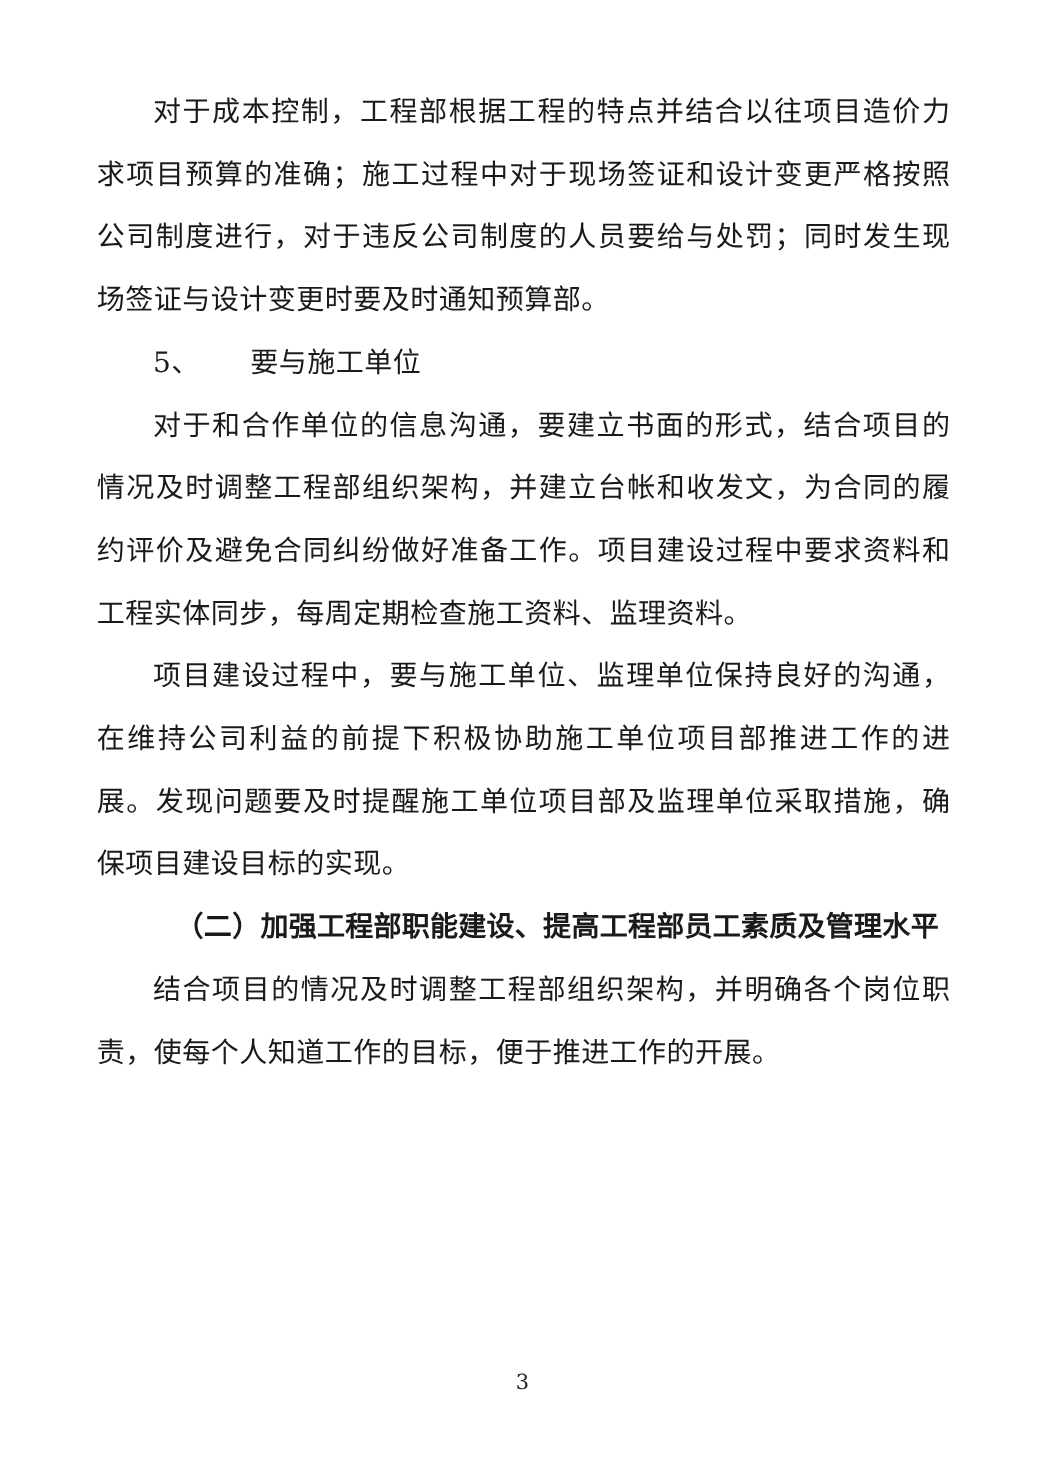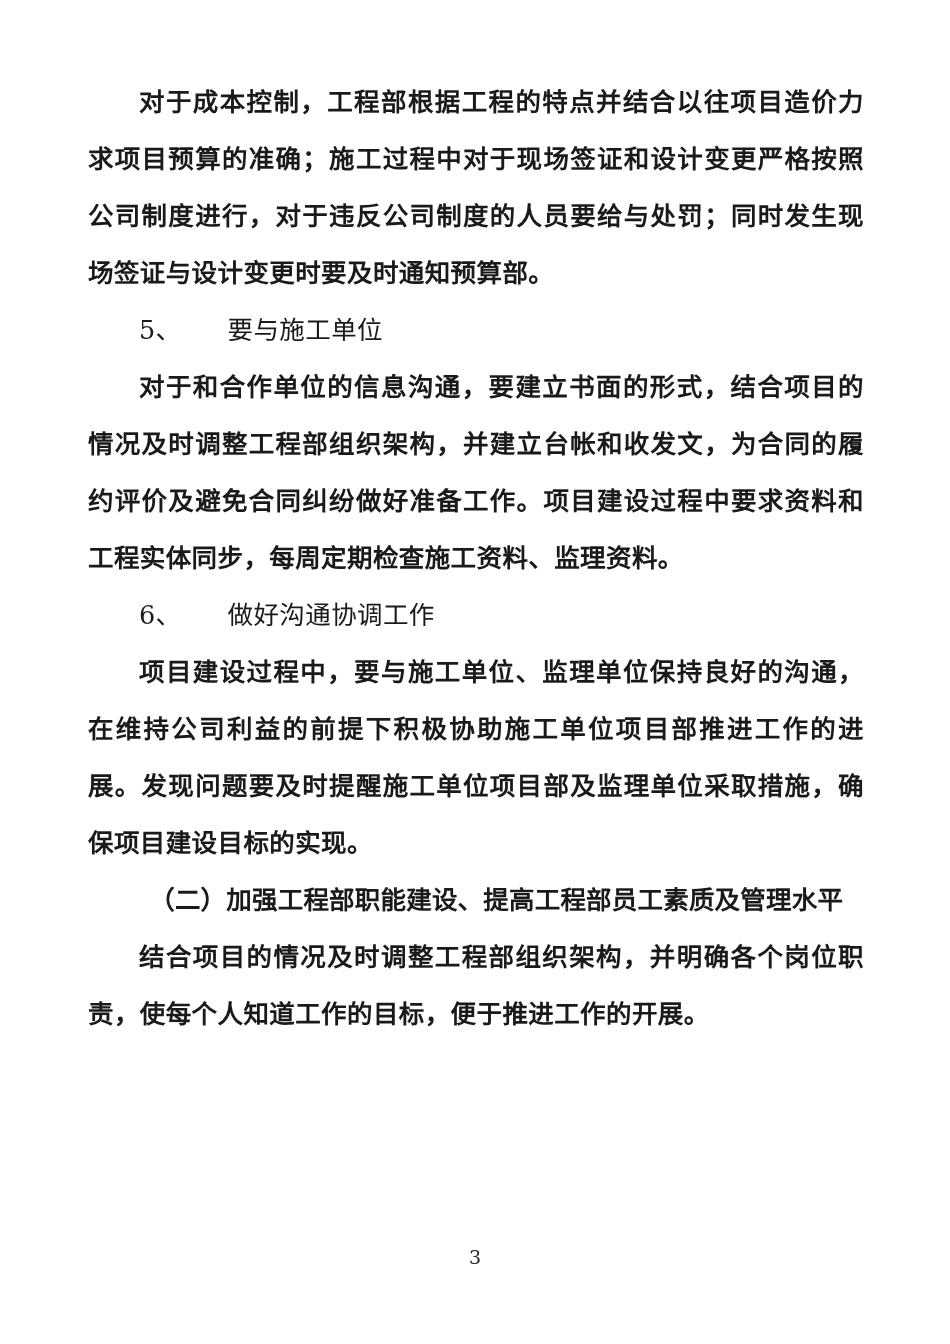--- a/index.html
+++ b/index.html
@@ -29,21 +29,21 @@
   
   .para {
     font-size: 25.5px;
     line-height: 57px;
     text-align: justify;
     text-justify: inter-character;
     text-indent: 2em;
     margin: 0;
     letter-spacing: 0.4px;
     word-break: break-all;
-    font-weight: 700;
+    font-weight: 400;
   }
   
   .list-head {
     font-size: 25.5px;
     line-height: 57px;
     margin: 0;
     text-indent: 2em;
     letter-spacing: 0.4px;
     white-space: nowrap;
     font-weight: 400;
@@ -57,20 +57,21 @@
   }
   
   .section-head {
     font-size: 25.5px;
     line-height: 57px;
     margin: 0;
     text-indent: 2.4em;
     font-weight: 700;
     letter-spacing: 0.2px;
     white-space: nowrap;
+    text-align: center;
   }
   
   #footer {
     position: absolute;
     left: 0;
     top: 1245px;
     width: 950px;
     text-align: center;
     font-size: 19px;
     line-height: 24px;
@@ -80,21 +81,20 @@
 </style>
 </head>
 <body>
 
 <div id="page">
 
   <div id="content">
       <p class="para">对于成本控制，工程部根据工程的特点并结合以往项目造价力求项目预算的准确；施工过程中对于现场签证和设计变更严格按照公司制度进行，对于违反公司制度的人员要给与处罚；同时发生现场签证与设计变更时要及时通知预算部。</p>
       <p class="list-head"><span class="num">5、</span><span class="gap"></span><span>要与施工单位</span></p>
       <p class="para">对于和合作单位的信息沟通，要建立书面的形式，结合项目的情况及时调整工程部组织架构，并建立台帐和收发文，为合同的履约评价及避免合同纠纷做好准备工作。项目建设过程中要求资料和工程实体同步，每周定期检查施工资料、监理资料。</p>
-      <p class="list-head"><span class="num">6、</span><span class="gap"></span><span>做好沟通协调工作</span></p>
       <p class="para">项目建设过程中，要与施工单位、监理单位保持良好的沟通，在维持公司利益的前提下积极协助施工单位项目部推进工作的进展。发现问题要及时提醒施工单位项目部及监理单位采取措施，确保项目建设目标的实现。</p>
       <p class="section-head">（二）加强工程部职能建设、提高工程部员工素质及管理水平</p>
       <p class="para">结合项目的情况及时调整工程部组织架构，并明确各个岗位职责，使每个人知道工作的目标，便于推进工作的开展。</p>
     </div>
 
   <div id="footer">
     <span>3</span>
   </div>
 
 </div>

